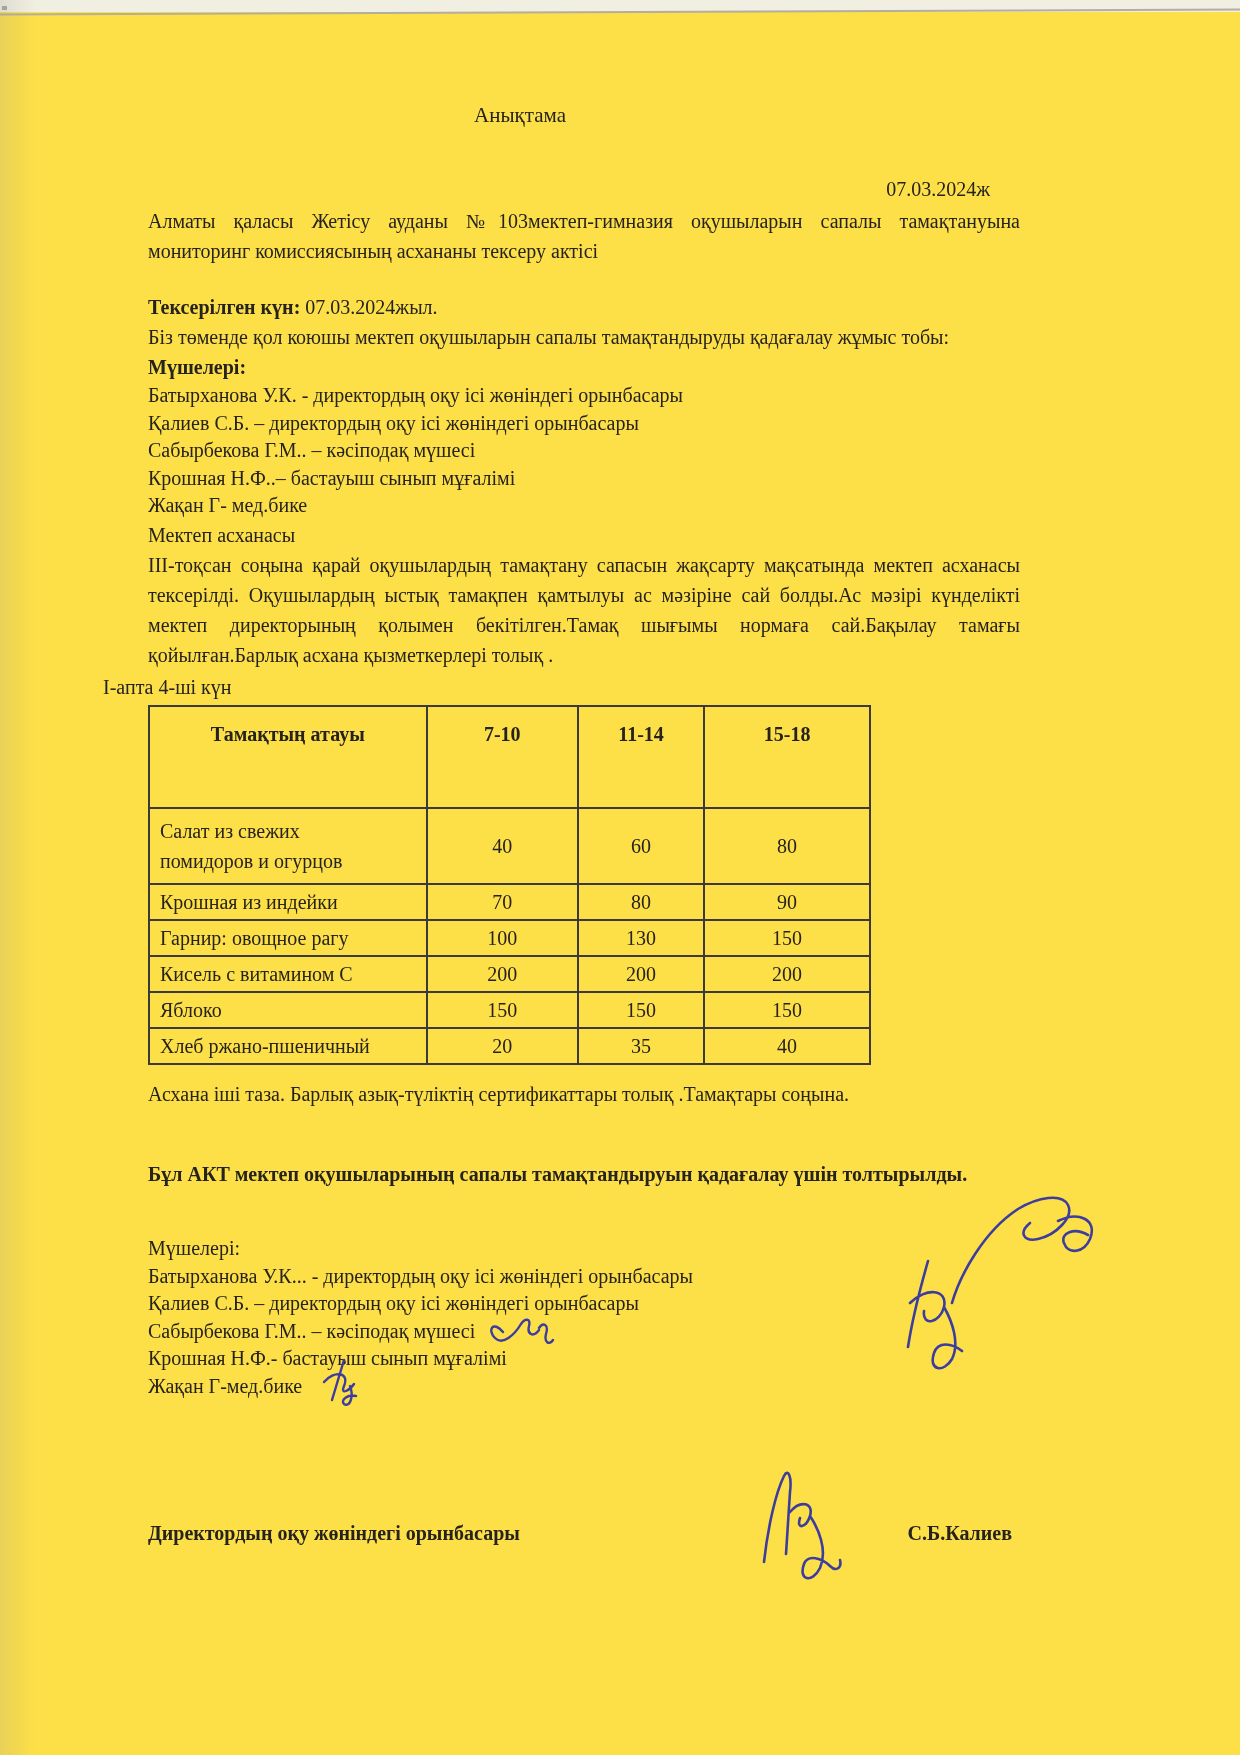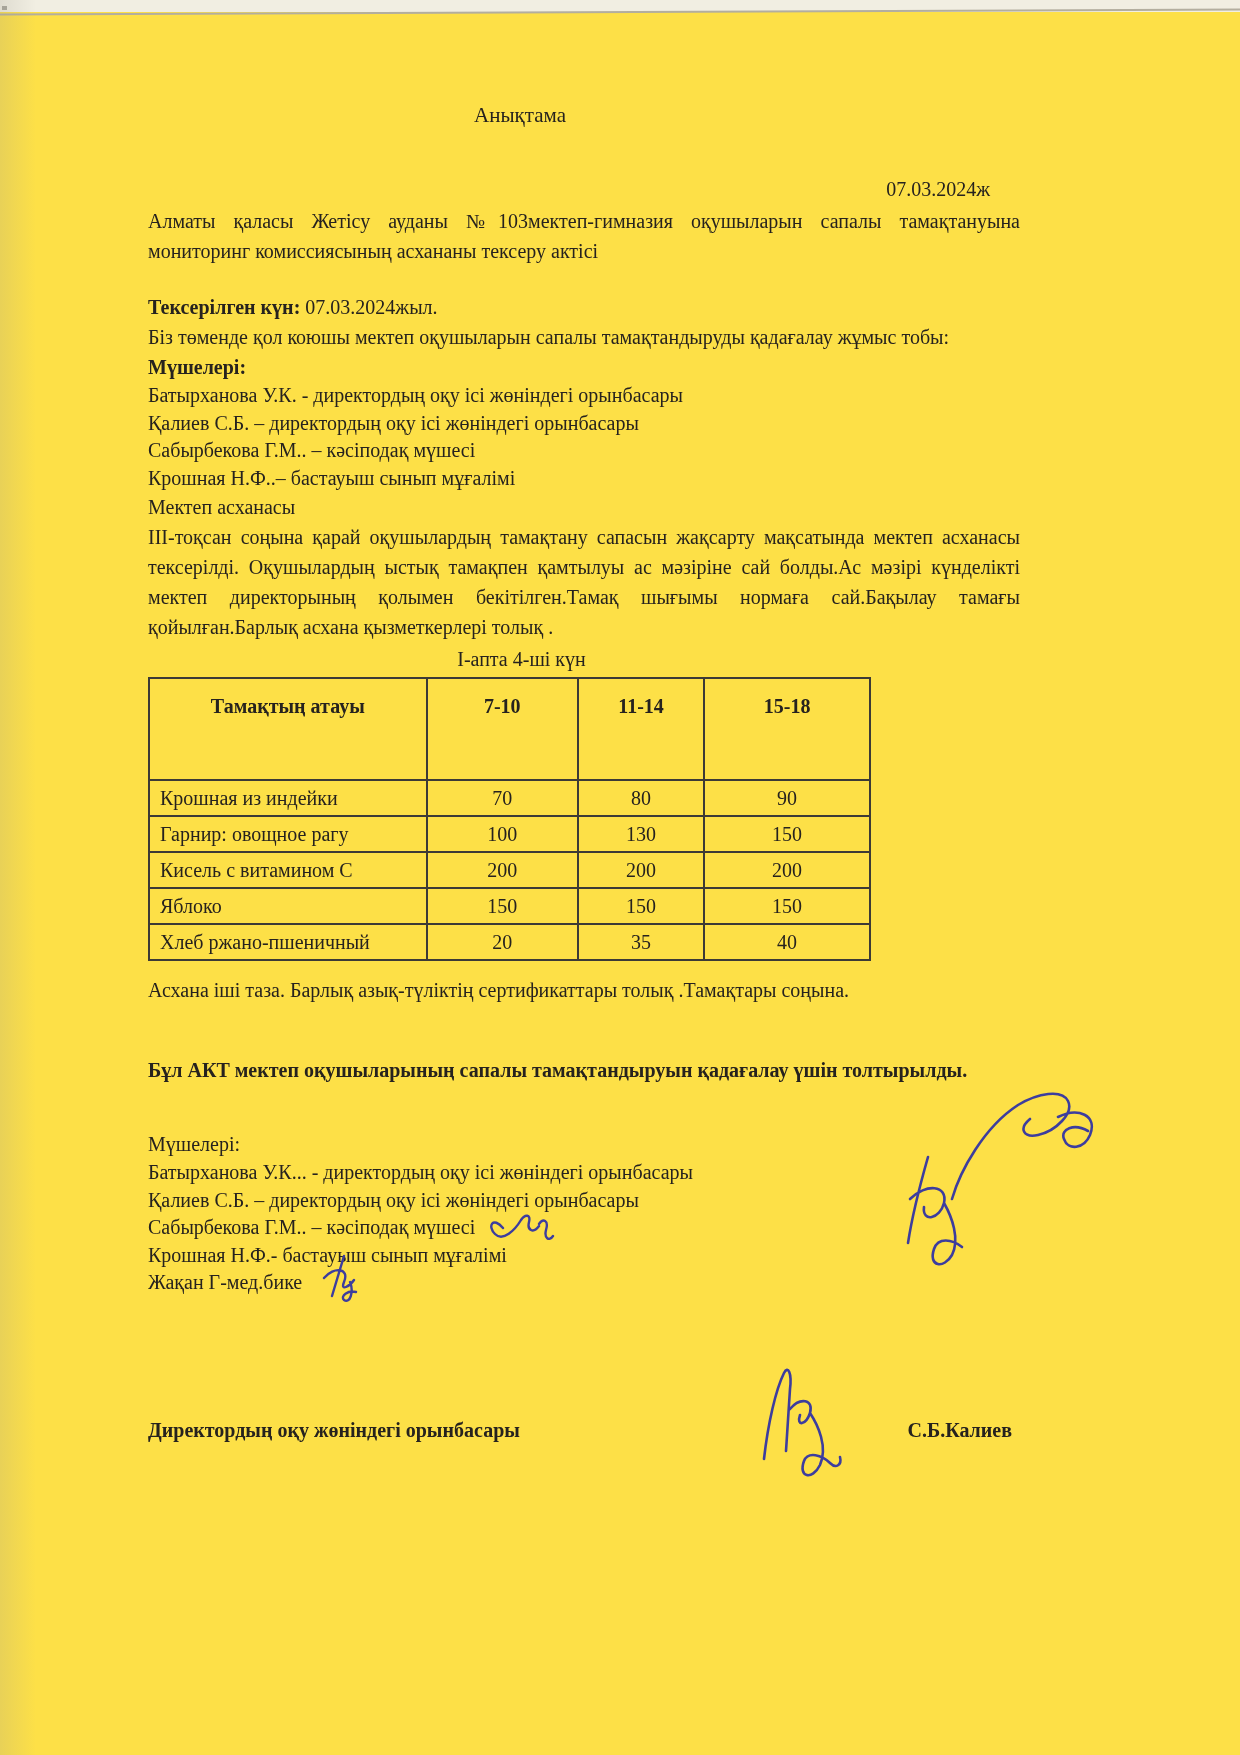--- a/index.html
+++ b/index.html
@@ -38,21 +38,20 @@
     margin:44px 30px 2px 0;
   }
   p{margin:0;}
   .justify{text-align:justify;}
   .b{font-weight:bold;}
   .gap-s{margin-top:14px;}
   .gap-m{margin-top:26px;}
   .member-line{line-height:27.5px;}
 
   .table-caption{
-    text-align:center;
     width:837px;
     transform:translateX(-45px);
     margin-top:2px;
   }
   table.menu{
     border-collapse:collapse;
     width:723px;
     margin-top:3px;
     font-size:20px;
     color:#26221e;
@@ -131,20 +130,21 @@
     <p class="gap-m"><span class="b">Тексерілген күн:</span><span> 07.03.2024жыл.</span></p>
 
     <p class="justify">Біз төменде қол коюшы мектеп оқушыларын сапалы тамақтандыруды қадағалау жұмыс тобы:</p>
 
     <p class="b">Мүшелері:</p>
 
     <p class="member-line">Батырханова У.К. -  директордың оқу ісі жөніндегі орынбасары</p>
     <p class="member-line">Қалиев С.Б. – директордың оқу ісі жөніндегі орынбасары</p>
     <p class="member-line">Сабырбекова Г.М.. – кәсіподақ мүшесі</p>
     <p class="member-line">Крошная Н.Ф..– бастауыш сынып мұғалімі</p>
+    <p class="member-line">Жақан Г- мед.бике</p>
 
     <p>Мектеп асханасы</p>
 
     <p class="justify">ІІІ-тоқсан соңына қарай оқушылардың тамақтану сапасын жақсарту мақсатында мектеп асханасы тексерілді. Оқушылардың ыстық тамақпен қамтылуы ас мәзіріне сай болды.Ас мәзірі күнделікті мектеп директорының қолымен бекітілген.Тамақ шығымы нормаға сай.Бақылау тамағы қойылған.Барлық асхана қызметкерлері толық .</p>
 
     <div class="table-caption">І-апта 4-ші күн</div>
 
     <table class="menu">
       <colgroup>
         <col class="c-name">
@@ -154,20 +154,26 @@
       </colgroup>
       <thead>
         <tr>
           <th>Тамақтың атауы</th>
           <th>7-10</th>
           <th>11-14</th>
           <th>15-18</th>
         </tr>
       </thead>
       <tbody>
+        <tr class="tall">
+          <td class="dish">Салат из свежих помидоров и огурцов</td>
+          <td>40</td>
+          <td>60</td>
+          <td>80</td>
+        </tr>
         <tr>
           <td class="dish">Крошная из индейки</td>
           <td>70</td>
           <td>80</td>
           <td>90</td>
         </tr>
         <tr>
           <td class="dish">Гарнир: овощное рагу</td>
           <td>100</td>
           <td>130</td>

